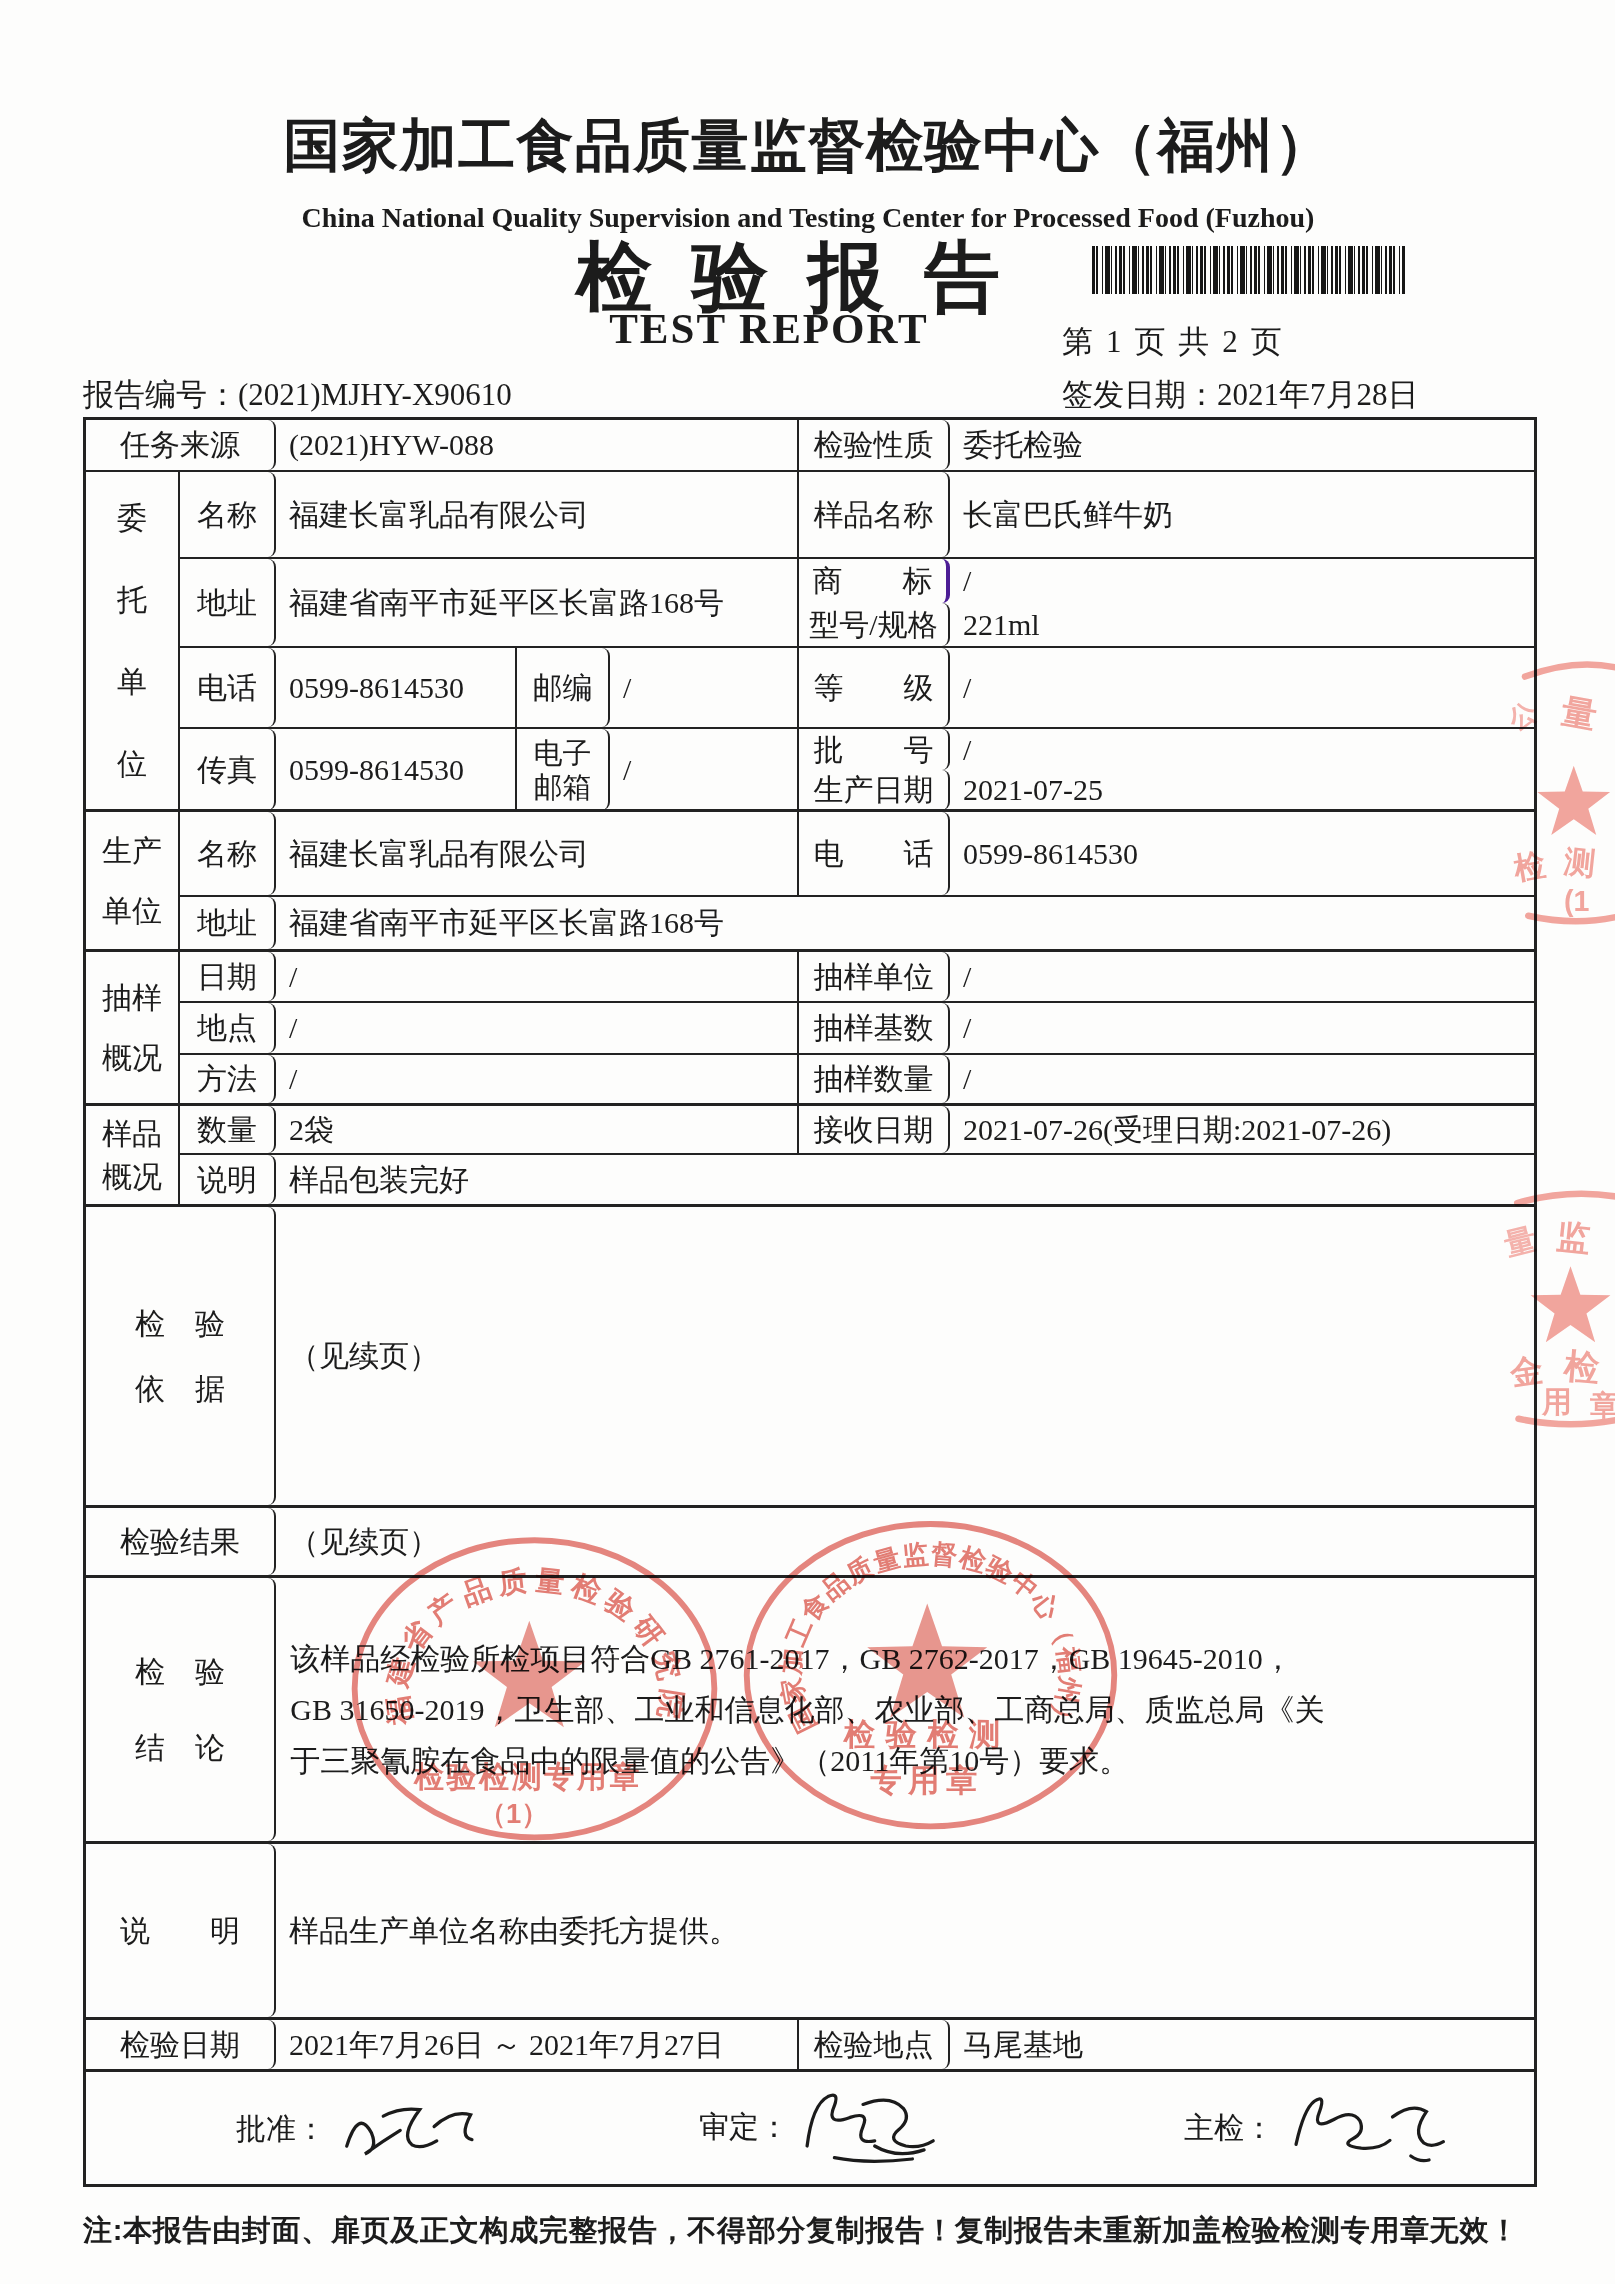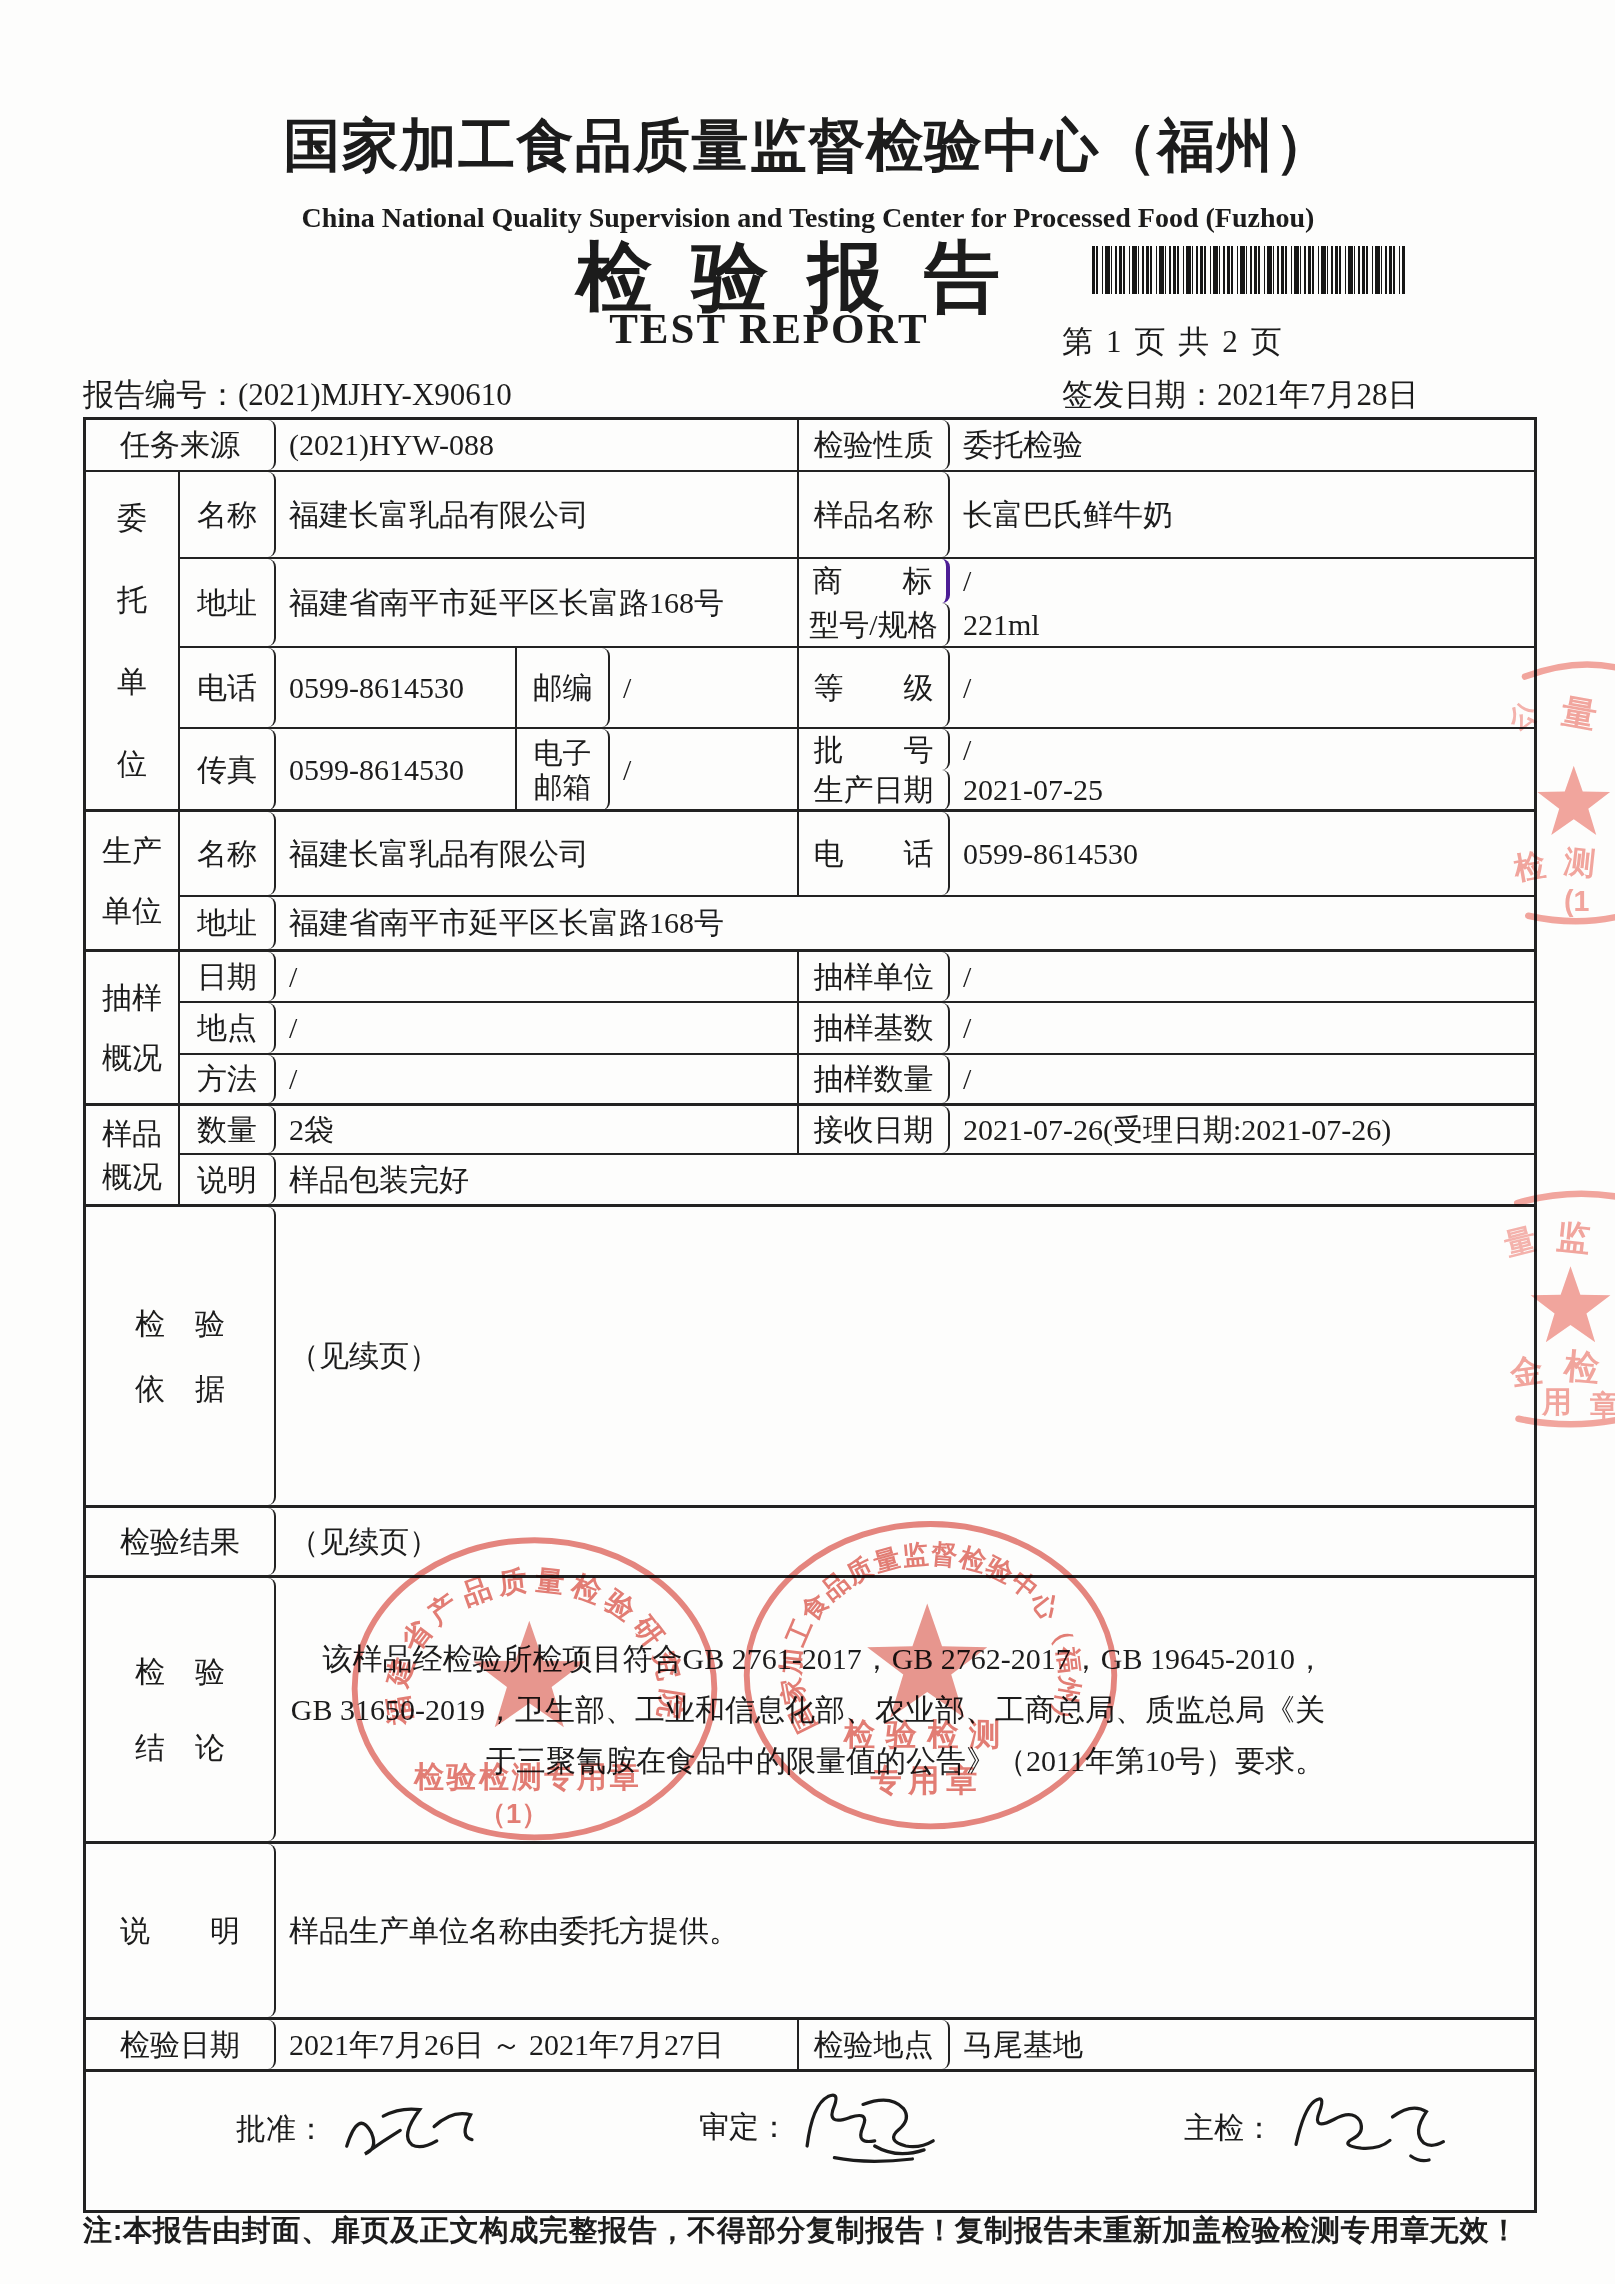--- a/index.html
+++ b/index.html
@@ -51,29 +51,29 @@
   .stack{display:flex;flex-direction:column;flex:1;min-width:0;}
   .stackline{display:flex;flex:1;min-width:0;}
   .w-grp{width:94px;flex:none;}
   .w-lab{width:96px;flex:none;}
   .w-lab1{width:190px;flex:none;}
   .w-val{width:523px;flex:none;}
   .w-mid{width:151px;flex:none;}
   .w-sm{width:241px;flex:none;}
   .w-zl{width:93px;flex:none;}
   .w-zv{width:189px;flex:none;}
-  .grow{flex:1;text-align:right;}
+  .grow{flex:1;}
   .lh-weituo{line-height:82px;}
   .lh-two{line-height:60px;}
   .lh-two-sm{line-height:43px;}
   .lh-email{line-height:34px;font-size:29px;}
   .basis-lab{line-height:65px;}
   .concl-lab{line-height:76px;}
   .concl-val{line-height:51px;padding:6.5px 209px 6.5px 14.3px;}
-  .sigrow{position:relative;height:141px;}
+  .sigrow{position:relative;height:115px;}
   .siggrp{position:absolute;display:flex;align-items:center;font-size:30px;}
   .sig-svg{margin-left:9px;}
   
   .note{left:83px;top:2211px;font-size:29px;font-weight:700;letter-spacing:0.7px;}
   
   .stamp{mix-blend-mode:multiply;opacity:.88;}
 </style>
 </head>
 <body>
 

